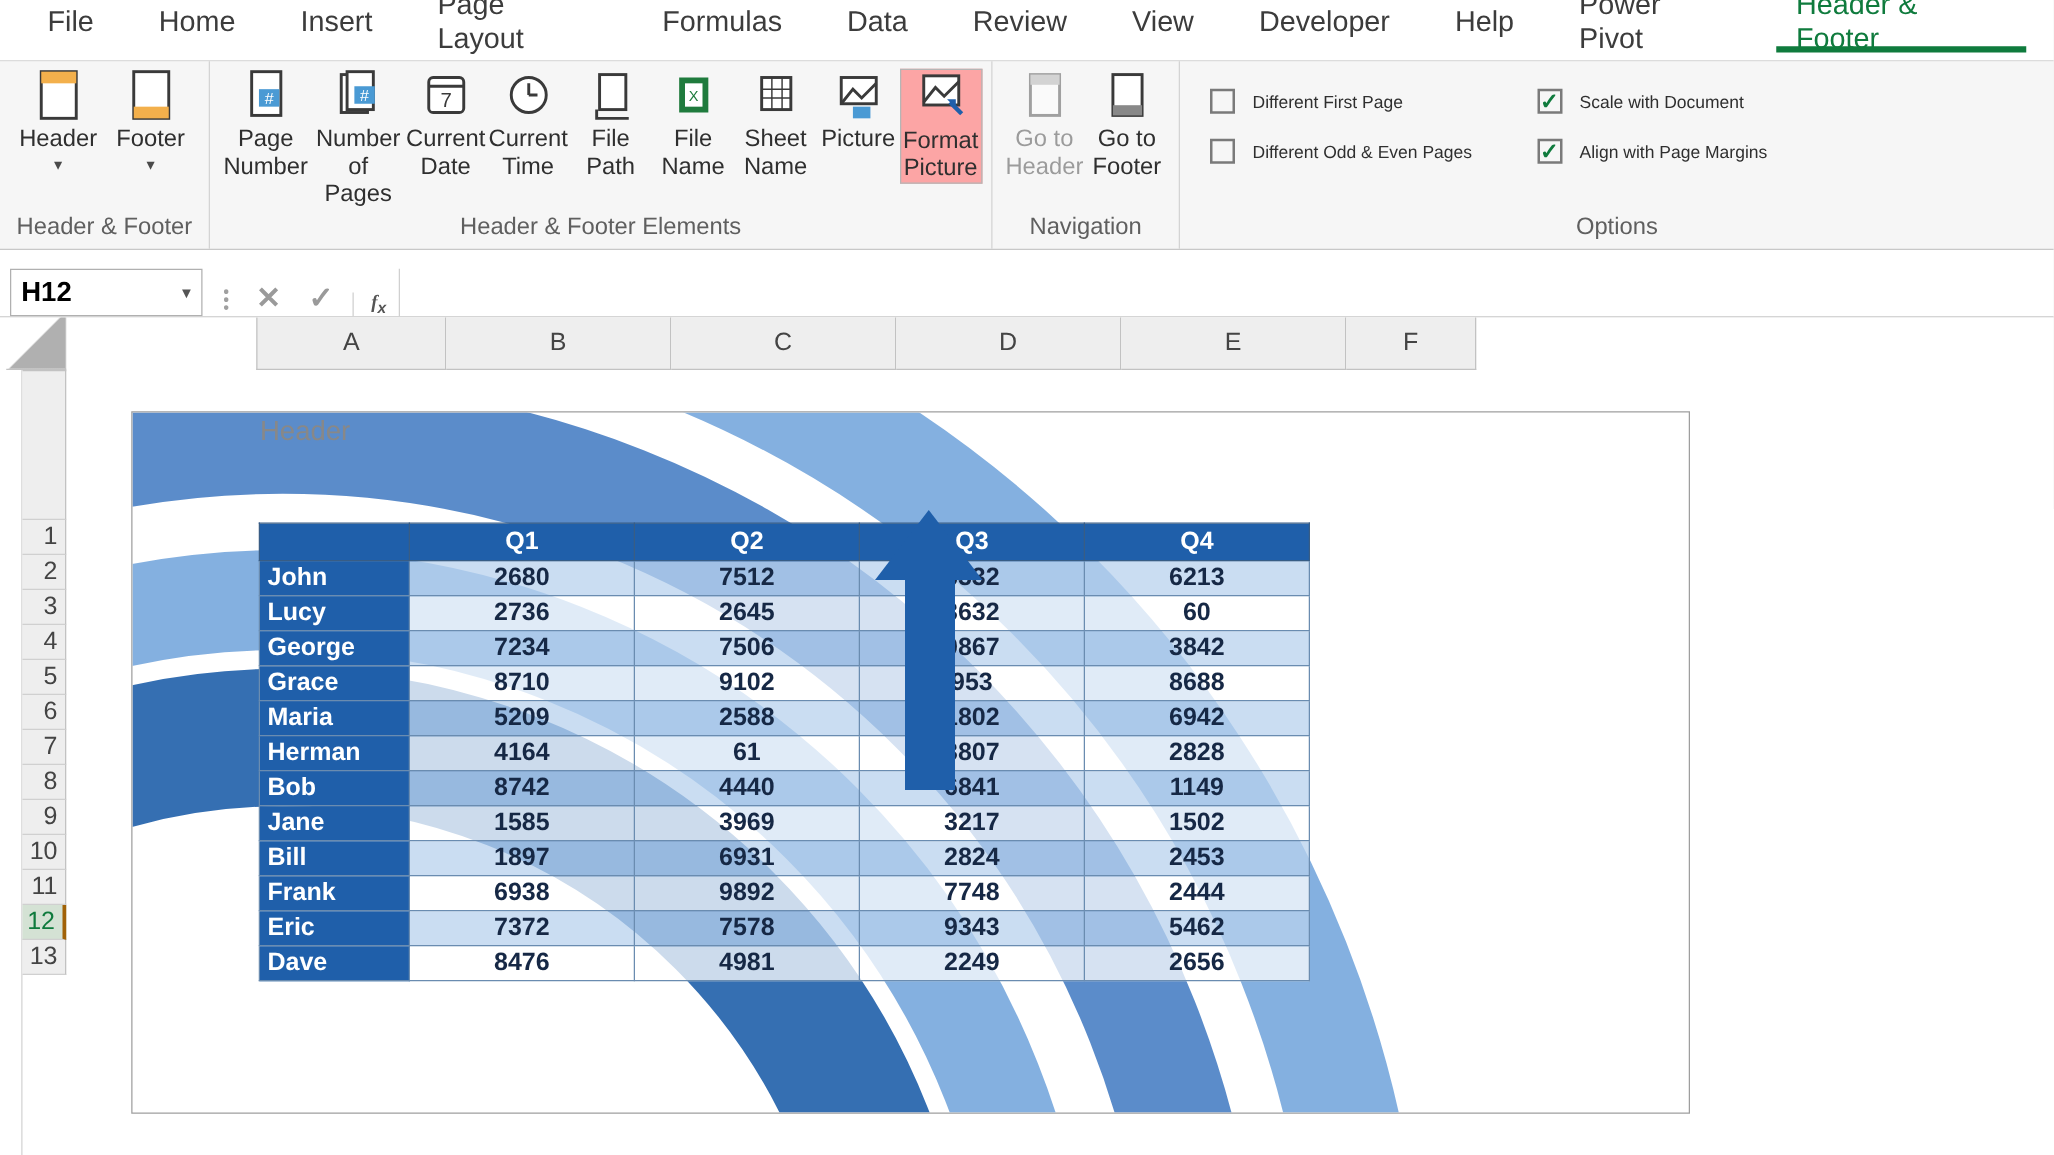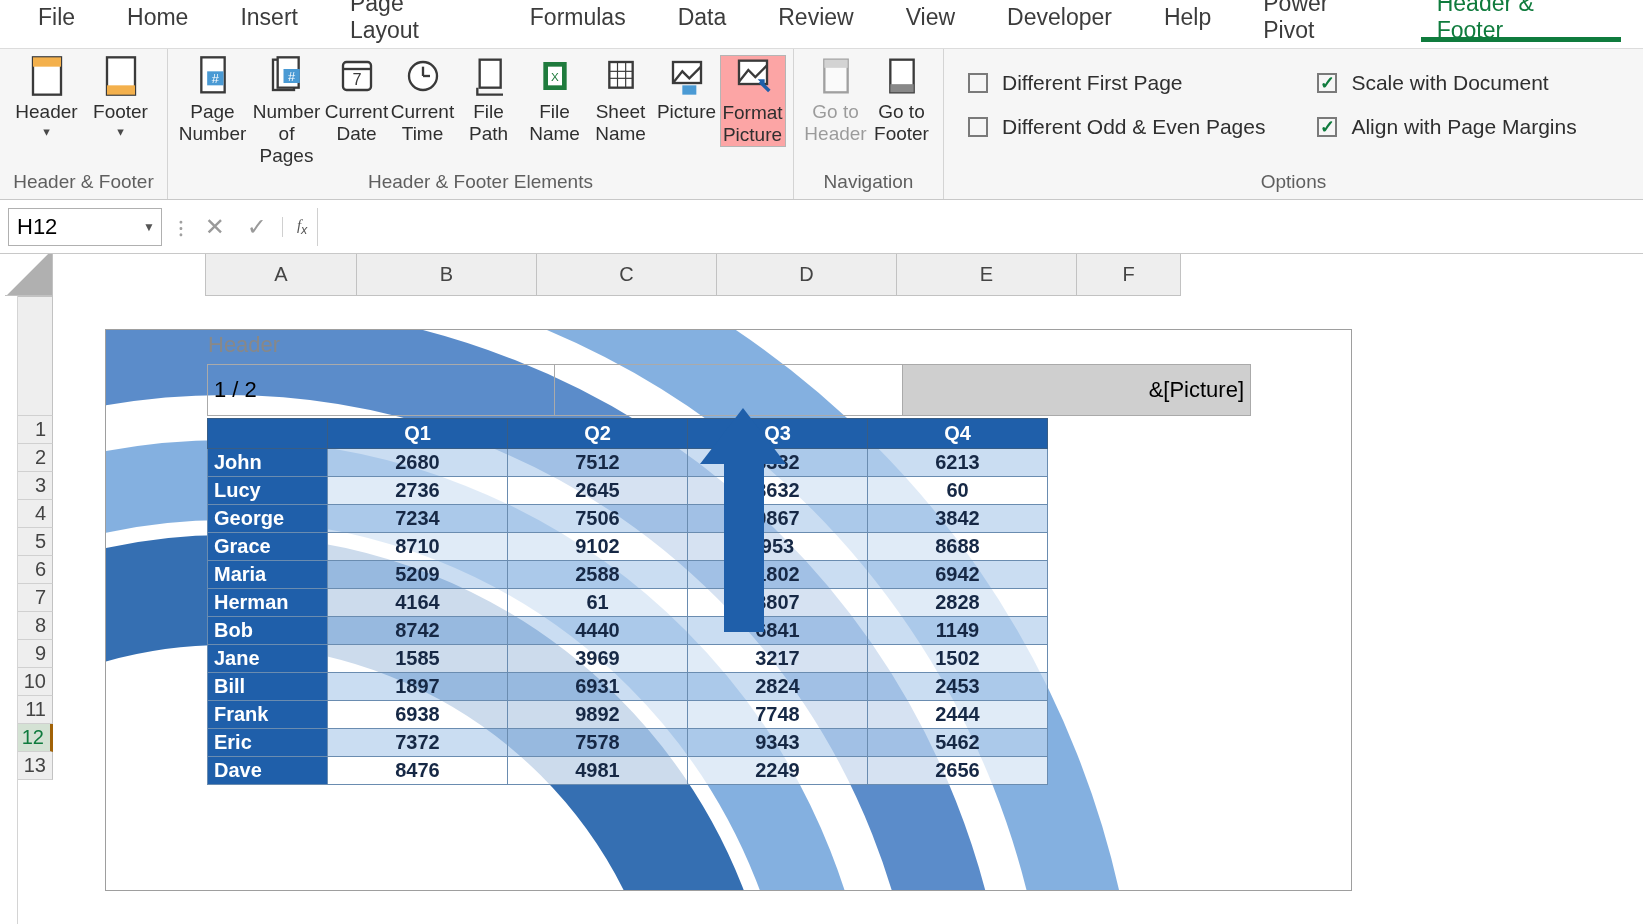--- a/index.html
+++ b/index.html
@@ -18,26 +18,26 @@
 .group-label { font-size:19px; color:#5f5f5f; padding:4px 0 6px 0; }
 
 .big-btn { display:flex; flex-direction:column; align-items:center; width:66px; padding:0 4px; text-align:center; font-size:19px; line-height:22px; color:#2f2f2f; cursor:default; }
 .big-btn .ico { width:38px; height:42px; margin:0 auto 4px auto; display:flex; align-items:center; justify-content:center; }
 .big-btn.xl { width:74px; }
 .big-btn.arrow::after { content:"\25BE"; font-size:13px; color:#4a4a4a; margin-top:-2px; }
 .big-btn.muted { opacity:.45; }
 .big-btn.selected { background:#fca5a5; border:1px solid #b5b5b5; }
 
 .options-col { display:flex; flex-direction:column; gap:20px; padding:16px 28px 0 24px; }
-.chk { display:flex; align-items:center; gap:14px; font-size:21px; color:#2f2f2f; }
+.chk { display:flex; align-items:center; gap:14px; font-size:14px; color:#2f2f2f; }
 .chk .box { width:20px; height:20px; border:2px solid #7a7a7a; display:flex; align-items:center; justify-content:center; }
 .chk .box.checked::after { content:"✓"; color:#0f7b3d; font-size:18px; font-weight:700; }
 
 
-.fbar-row { display:flex; align-items:center; height:54px; background:#fff; border-bottom:1px solid #c8c8c8; }
+.fbar-row { display:flex; align-items:flex-end; height:54px; background:#fff; border-bottom:1px solid #c8c8c8;font-weight:bold; }
 .name-box { width:154px; height:38px; margin:0 6px 0 8px; border:1px solid #b0b0b0; background:#fff; display:flex; align-items:center; justify-content:space-between; padding:0 6px 0 8px; font-size:22px; }
 .name-box .dd { font-size:12px; color:#555; }
 .grip { color:#a0a0a0; font-size:22px; padding:0 10px; }
 .fbar-btn { font-size:24px; color:#9a9a9a; width:42px; text-align:center; }
 .fx { font-style:italic; font-family:"Times New Roman",serif; font-size:15px; color:#555; padding:0 10px 0 14px; border-left:1px solid #d0d0d0; margin-left:4px; }
 .formula-input { flex:1; height:38px; border-left:1px solid #d0d0d0; padding-left:6px; }
 
 
 .sheet-area { position:relative; background:#fff; height:670px; }
 .tri { position:absolute; left:5px; top:0; width:48px; height:42px; background:linear-gradient(135deg,transparent 48%, #b0b0b0 50%, #b0b0b0 100%); border-right:1px solid #c2c2c2; border-bottom:1px solid #c2c2c2; }
@@ -315,29 +315,20 @@
 
   <div class="page">
     <svg class="arcs" viewBox="0 0 1245 560" preserveAspectRatio="none">
       <circle cx="120" cy="760" r="870" fill="none" stroke="#6fa2db" stroke-width="90" opacity=".85"></circle>
       <circle cx="120" cy="760" r="740" fill="none" stroke="#3e78c1" stroke-width="90" opacity=".85"></circle>
       <circle cx="120" cy="760" r="610" fill="none" stroke="#6fa2db" stroke-width="80" opacity=".85"></circle>
       <circle cx="120" cy="760" r="500" fill="none" stroke="#1f5faa" stroke-width="110" opacity=".9"></circle>
     </svg>
 
     <div class="hdr-label">Header</div>
-    <div class="hdr-boxes">
-      <div class="hdr-box hdr-left">
-          <span>1 / 2</span>
-        </div>
-      <div class="hdr-box hdr-center"></div>
-      <div class="hdr-box hdr-right">
-          <span>&amp;[Picture]</span>
-        </div>
-    </div>
 
     <table class="data-table" id="data-table">
         <thead>
           <tr>
             <th style="width:120px" class="namecol"></th>
             <th style="width:180px" class="">Q1</th>
             <th style="width:180px" class="">Q2</th>
             <th style="width:180px" class="">Q3</th>
             <th style="width:180px" class="">Q4</th>
           </tr>

